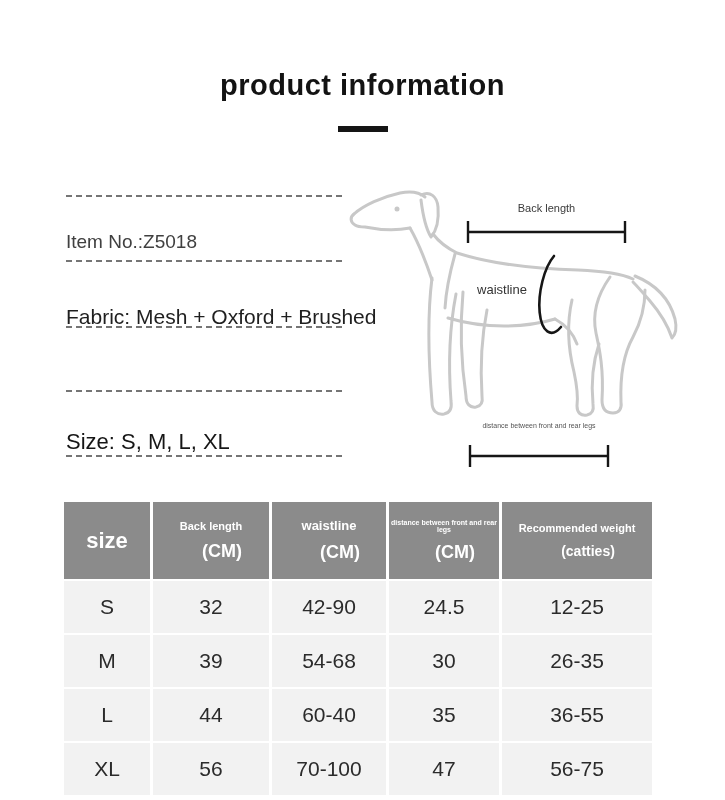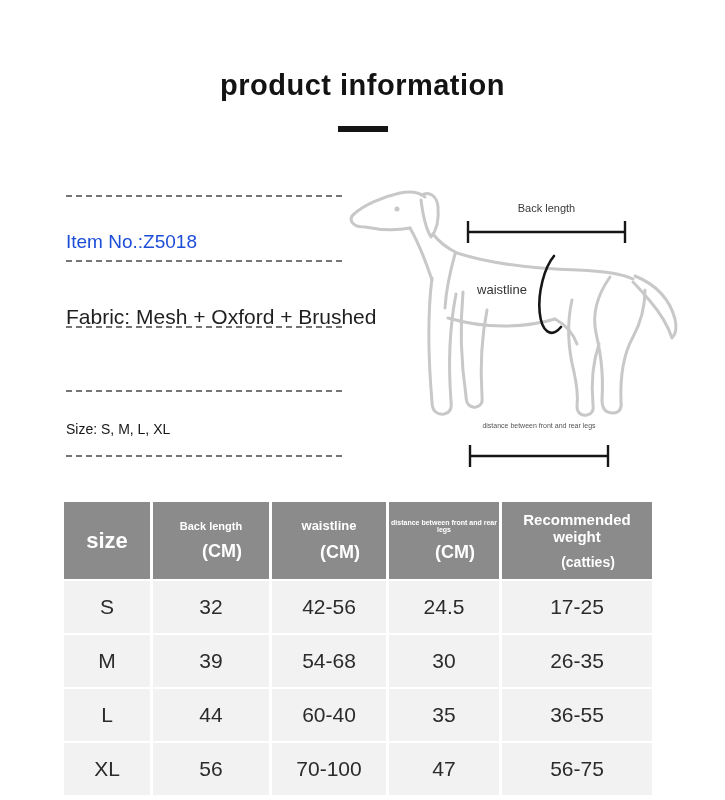--- a/index.html
+++ b/index.html
@@ -33,24 +33,24 @@
 
   
   .spec-divider {
     position: absolute;
     left: 66px;
     width: 278px;
     height: 2px;
     background: repeating-linear-gradient(to right, #757575 0 6px, transparent 6px 10px);
   }
   .spec-text { position: absolute; left: 66px; white-space: nowrap; }
-  .spec-item-no { top: 212px; font-size: 19px; color: #1d4ed8; }
+  .spec-item-no { top: 212px; font-size: 19px; color: #404040; }
   .spec-fabric  { top: 284px; font-size: 21px; color: #1f1f1f; }
   .spec-color   { top: 350px; font-size: 15px; color: #3f3f3f; }
-  .spec-size    { top: 407px; font-size: 14px; color: #161616; }
+  .spec-size    { top: 407px; font-size: 22px; color: #161616; }
 
   
   .diagram {
     position: absolute;
     left: 340px; top: 170px;
     width: 385px; height: 330px;
     margin: 0;
   }
   .diagram svg { position: absolute; left: 0; top: 0; }
   .diagram-label { position: absolute; text-align: center; color: #3a3a3a; }
@@ -88,21 +88,21 @@
   .col-back   { width: 116px; }
   .col-waist  { width: 114px; }
   .col-dist   { width: 110px; }
   .col-weight { width: 150px; }
 
   .hdr-line1 { display: block; font-size: 11px; margin-bottom: 9px; }
   .hdr-line2 { display: block; font-size: 18px; padding-left: 22px; }
   .hdr-single { display: block; font-size: 22px; font-weight: 600; }
   th.col-waist .hdr-line1 { font-size: 13px; }
   th.col-dist .hdr-line1 { font-size: 7px; }
-  th.col-weight .hdr-line1 { font-size: 15px; }
+  th.col-weight .hdr-line1 { font-size: 11px; }
   th.col-weight .hdr-line2 { font-size: 14px; }
 </style>
 </head>
 <body>
 
 <div class="page">
 
   <h1 class="title">product information</h1>
   <div class="title-underline"></div>
 
@@ -188,23 +188,23 @@
         <th class="col-weight">
           <span class="hdr-line1">Recommended weight</span>
           <span class="hdr-line2">(catties)</span>
         </th>
       </tr>
     </thead>
     <tbody>
       <tr>
         <td>S</td>
         <td>32</td>
-        <td>42-56</td>
+        <td>42-90</td>
         <td>24.5</td>
-        <td>17-25</td>
+        <td>12-25</td>
       </tr>
       <tr>
         <td>M</td>
         <td>39</td>
         <td>54-68</td>
         <td>30</td>
         <td>26-35</td>
       </tr>
       <tr>
         <td>L</td>

